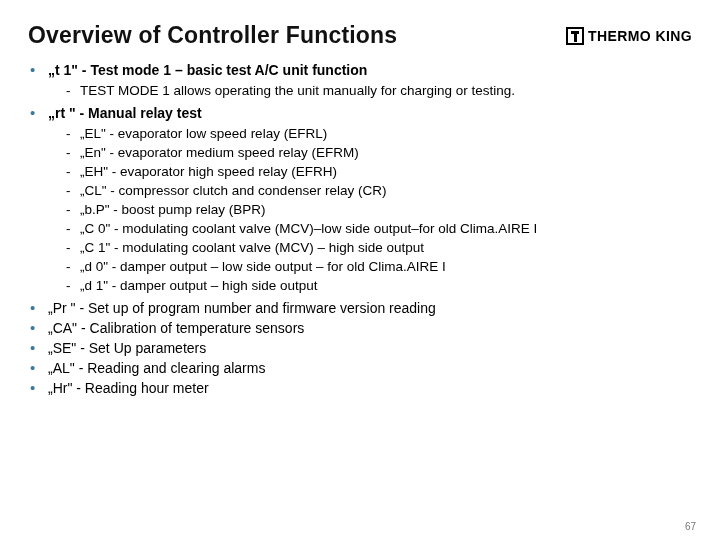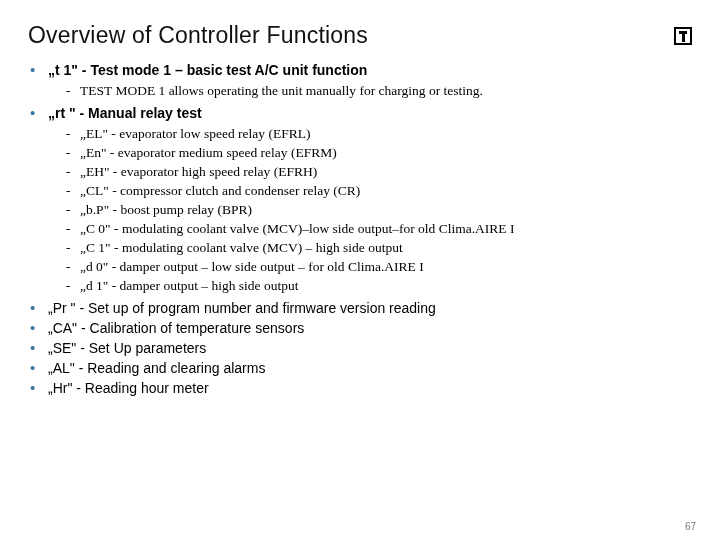--- a/index.html
+++ b/index.html
@@ -20,21 +20,21 @@
     padding: 22px 28px 0 28px;
   }
   .header {
     display: flex;
     justify-content: space-between;
     align-items: center;
     margin-bottom: 12px;
   }
   .title {
     font-size: 23px;
-    font-weight: normal;
+    font-weight: bold;
     color: #111;
     letter-spacing: 0.2px;
   }
   .logo {
     display: flex;
     align-items: center;
     gap: 4px;
   }
   .logo-mark {
     width: 18px;
@@ -87,21 +87,20 @@
     line-height: 17px;
   }
   .plain {
     font-size: 14px;
     line-height: 17px;
   }
   ul.lvl2 {
     list-style: none;
     padding: 0 0 0 18px;
     margin: 2px 0 4px 0;
-    font-family: Liberation Serif, serif;
   }
   ul.lvl2 > li {
     position: relative;
     padding-left: 14px;
     font-size: 13.5px;
     line-height: 19px;
   }
   ul.lvl2 > li::before {
     content: "-";
     position: absolute;
@@ -118,20 +117,21 @@
   }
 </style>
 </head>
 <body>
 
 <div class="slide">
   <div class="header">
     <div class="title">Overview of Controller Functions</div>
     <div class="logo">
       <div class="logo-mark"></div>
+      <div class="logo-text">THERMO KING</div>
     </div>
   </div>
 
   <ul class="lvl1">
     <li>
       <span class="bold">„t 1" - Test mode 1 – basic test A/C unit function</span>
       <ul class="lvl2">
         <li>TEST MODE 1 allows operating the unit manually for charging or testing.</li>
       </ul>
     </li>

